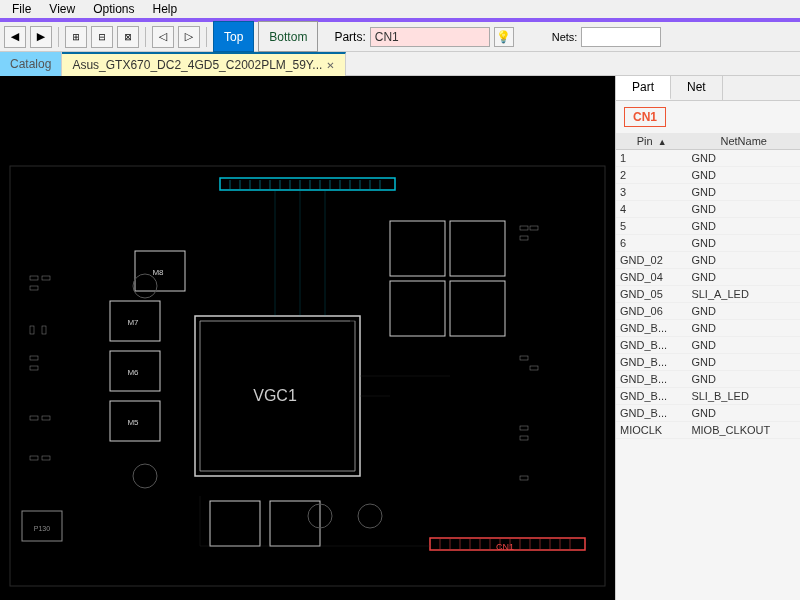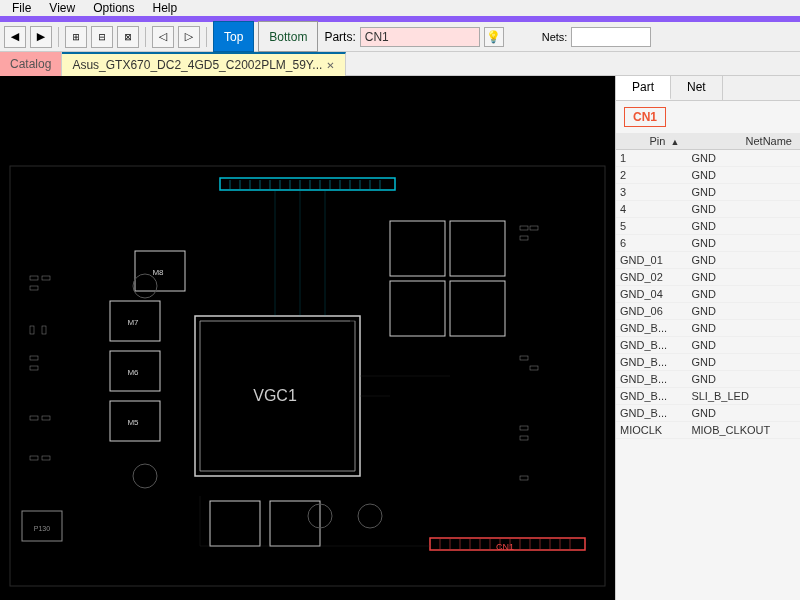--- a/index.html
+++ b/index.html
@@ -1,38 +1,38 @@
 <!DOCTYPE html>
 <html><head>
   <meta charset="utf-8">
   <style>
     * { margin: 0; padding: 0; box-sizing: border-box; }
     body { width: 800px; height: 600px; overflow: hidden; font-family: 'Segoe UI', Arial, sans-serif; font-size: 12px; background: #f0f0f0; }
 
     
-    #menubar { display: flex; align-items: center; height: 22px; background: #f0f0f0; border-bottom: 6px solid #8b5cf6; padding: 0 4px; gap: 2px; }
+    #menubar { display: flex; align-items: center; height: 22px; background: #f0f0f0; border-bottom: 4px solid #8b5cf6; padding: 0 4px; gap: 2px; }
     .menu-item { padding: 2px 8px; cursor: pointer; font-size: 12px; }
 
     
     #toolbar { display: flex; align-items: center; height: 30px; background: #f0f0f0; border-bottom: 1px solid #ccc; padding: 2px 4px; gap: 4px; }
     .toolbar-btn { width: 22px; height: 22px; border: 1px solid #aaa; background: #f5f5f5; cursor: pointer; display: flex; align-items: center; justify-content: center; font-size: 11px; }
     .toolbar-sep { width: 1px; height: 20px; background: #bbb; margin: 0 2px; }
     .view-btn { padding: 2px 10px; height: 31px; border: 1px solid #999; cursor: pointer; font-size: 12px; }
     .view-btn.active { background: #0078d7; color: white; border-color: #005fa3; }
     .view-btn.inactive { background: #f0f0f0; color: #14532d; }
-    .parts-label { font-size: 12px; margin-left: 2px; }
+    .parts-label { font-size: 12px; margin-left: 12px; }
     .parts-input { height: 20px; width: 120px; border: 1px solid #aaa; background: #ffe0e0; padding: 0 4px; font-size: 12px; color: #333; }
     .nets-label { font-size: 11px; margin-left: 6px; padding-left: 28px; }
     .nets-input { height: 20px; width: 80px; border: 1px solid #aaa; background: white; padding: 0 4px; font-size: 12px; }
     .bulb-btn { width: 20px; height: 20px; border: 1px solid #aaa; background: #f5f5f5; cursor: pointer; display: flex; align-items: center; justify-content: center; font-size: 12px; }
 
     
     #tabbar { display: flex; height: 24px; background: #f0f0f0; border-bottom: 1px solid #ccc; }
     .tab { display: flex; align-items: center; padding: 0 10px; height: 24px; border-right: 1px solid #ccc; background: #e8e8e8; font-size: 12px; color: #333; cursor: pointer; gap: 4px; }
-    .tab.catalog { background: #fca5a5; color: #555; }
+    .tab.catalog { background: #7dd3fc; color: #555; }
     .tab.active-tab { background: #fef9c3; border-top: 2px solid #0369a1; }
     .tab-close { font-size: 10px; cursor: pointer; color: #666; }
 
     
     #main { display: flex; width: 800px; height: 524px; }
 
     
     #pcb-canvas { flex: 1; background: #000; position: relative; overflow: hidden; }
     .pcb-svg { width: 100%; height: 100%; }
 
@@ -44,21 +44,21 @@
     .panel-tab { padding: 4px 16px; cursor: pointer; font-size: 12px; border-right: 1px solid #ccc; }
     .panel-tab.active { background: white; border-bottom: 2px solid white; }
 
     
     #part-name { padding: 6px 8px; }
     .part-badge { display: inline-block; border: 1px solid #e53; color: #e53; padding: 2px 8px; font-size: 12px; font-weight: bold; }
 
     
     #net-table { flex: 1; overflow-y: auto; }
     table { width: 100%; border-collapse: collapse; font-size: 11px; }
-    thead th { background: #e8e8e8; border-bottom: 1px solid #ccc; padding: 2px 8px; text-align: right; font-weight: normal; color: #333; position: sticky; top: 0; }
+    thead th { background: #e8e8e8; border-bottom: 1px solid #ccc; padding: 2px 8px; text-align: center; font-weight: normal; color: #333; position: sticky; top: 0; }
     tbody tr { border-bottom: 1px solid #eee; }
     tbody td { padding: 2px 4px; color: #333; }
     .sort-arrow { font-size: 9px; margin-left: 2px; }
   </style>
 </head>
 <body>
 
 <div id="menubar">
   <span class="menu-item">File</span>
   <span class="menu-item">View</span>
@@ -279,30 +279,30 @@
             </tr>
             <tr>
               <td>5</td>
               <td>GND</td>
             </tr>
             <tr>
               <td>6</td>
               <td>GND</td>
             </tr>
             <tr>
-              <td>GND_01</td>
-              <td>GND</td>
-            </tr>
-            <tr>
               <td>GND_02</td>
               <td>GND</td>
             </tr>
             <tr>
               <td>GND_04</td>
               <td>GND</td>
+            </tr>
+            <tr>
+              <td>GND_05</td>
+              <td>SLI_A_LED</td>
             </tr>
             <tr>
               <td>GND_06</td>
               <td>GND</td>
             </tr>
             <tr>
               <td>GND_B...</td>
               <td>GND</td>
             </tr>
             <tr>

